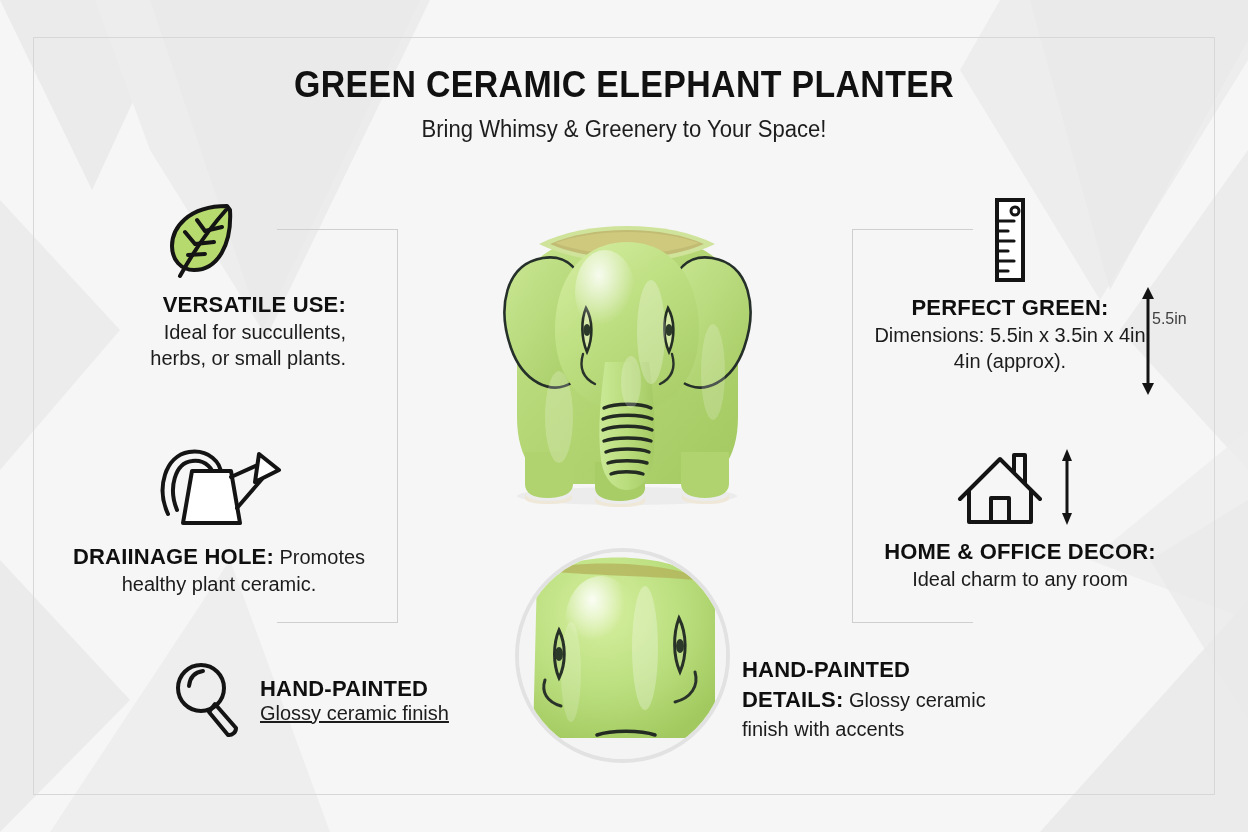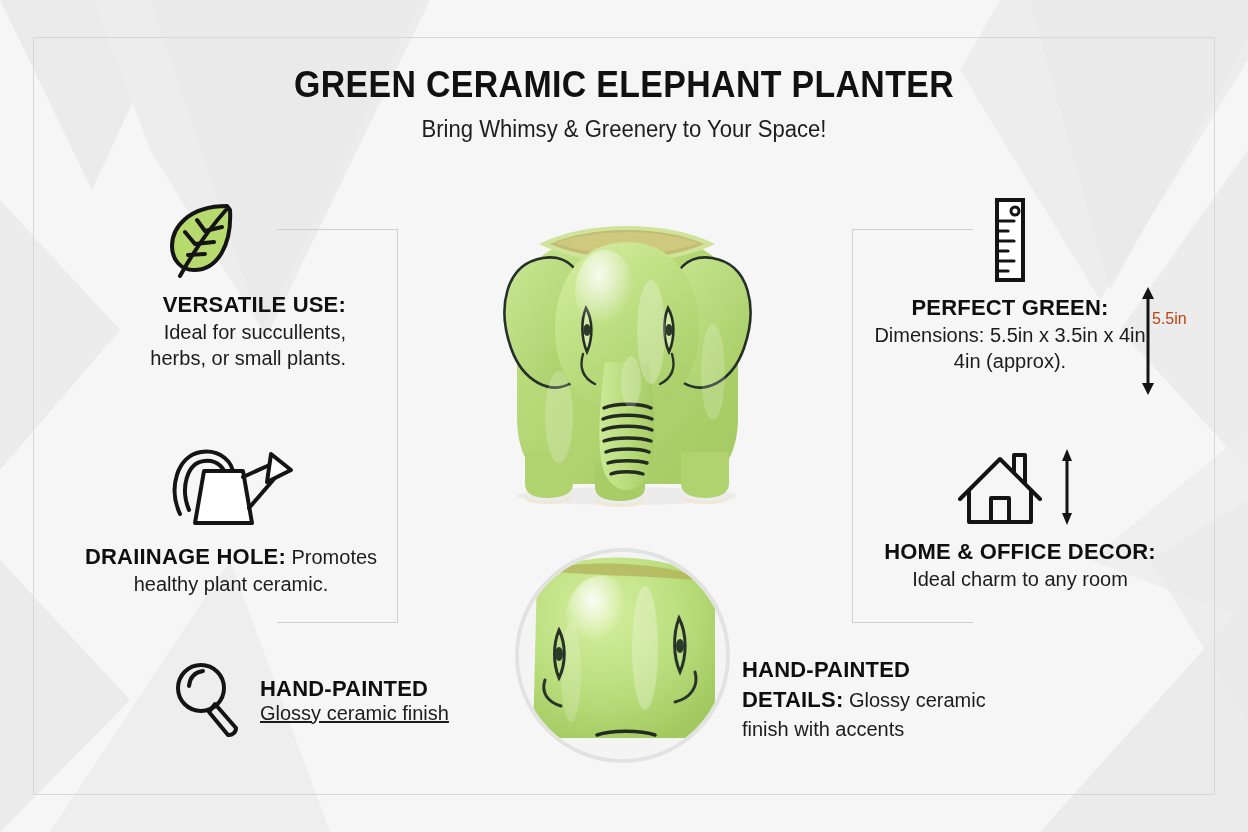--- a/index.html
+++ b/index.html
@@ -111,21 +111,21 @@
   }
 
   
   #feat-versatile {
     left: 56px;
     top: 200px;
     width: 290px;
     text-align: right;
   }
   #feat-drainage {
-    left: 56px;
+    left: 44px;
     top: 440px;
     width: 350px;
     text-align: center;
   }
   #feat-handpainted-left {
     left: 172px;
     top: 660px;
     width: 330px;
     text-align: left;
   }
@@ -168,21 +168,21 @@
     left: 1132px;
     top: 285px;
     width: 34px;
     height: 112px;
   }
   .dim-label {
     position: absolute;
     left: 1152px;
     top: 311px;
     font-size: 16px;
-    color: #c2410c;
+    color: #404040;
     line-height: 1;
   }
 
   
   .product-main {
     position: absolute;
     left: 455px;
     top: 212px;
     width: 345px;
     height: 300px;

